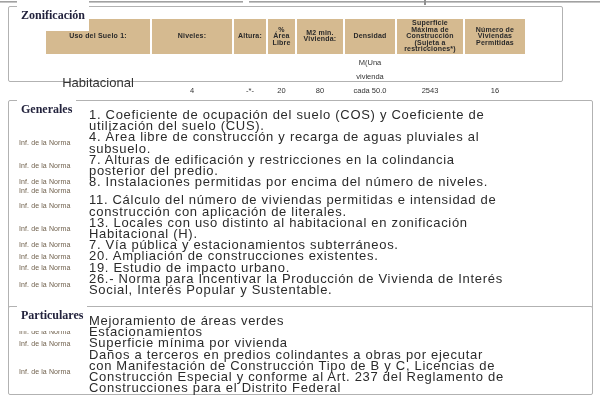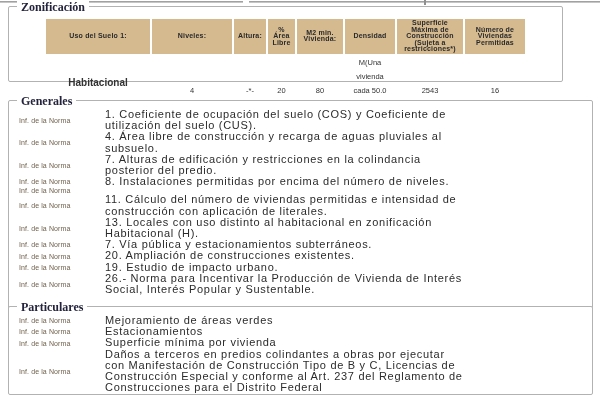--- a/index.html
+++ b/index.html
@@ -7,45 +7,45 @@
   .page { position:relative; width:600px; height:400px; background:#fff; overflow:hidden; }
 
   
   .top-rule { position:absolute; top:1px; height:2px; background:linear-gradient(#8f8f8f,#d8d8d8); }
   .top-rule.left  { left:0;  width:243px; }
   .top-rule.right { left:249px; width:351px; }
   .top-tick { position:absolute; left:424px; top:0; width:2px; height:5px; background:#8f8f8f; }
 
   
   .fieldset { position:absolute; border:1px solid #b2b2b2; border-radius:2px; background:#fff; box-sizing:border-box; }
-  .legend { position:absolute; top:-7px; left:8px; background:#fff; padding:0 4px;
+  .legend { position:absolute; top:-7px; left:8px; background:#fff; padding:8px 4px;
             font-family:"Liberation Serif", serif; font-weight:bold; font-size:12px; color:#23233d; white-space:nowrap; }
 
   .zonif       { left:8px; top:6px;   width:555px; height:76px; }
   .generales   { left:8px; top:100px; width:585px; height:240px; }
   .particulares{ left:8px; top:306px; width:585px; height:89px;  }
 
   
   table.zoning { margin:10px auto 0 auto; border-collapse:separate; border-spacing:2px; table-layout:fixed; }
   table.zoning th { background:#d5ba90; font-size:7px; font-weight:bold; line-height:6.6px; letter-spacing:0.2px;
                     color:#2a2a2a; text-align:center; vertical-align:middle; white-space:pre-line;
                     height:28px; padding:1px 2px; }
   table.zoning td { font-size:7.5px; line-height:14px; text-align:center; vertical-align:middle; color:#333;
                     white-space:pre-line; height:33px; padding:0 1px; }
-  .use-name { font-weight:bold; font-size:10px; color:#333; }
+  .use-name { font-weight:normal; font-size:13px; color:#333; }
   .use-link { display:inline-block; font-size:7px; color:#9b8a5e; text-decoration:underline; cursor:pointer; margin-top:1px; }
 
   .normas-heading { position:absolute; left:5px; top:93px; margin:15px; font-size:14px; font-weight:bold;
                     letter-spacing:0.8px; color:#121212; }
 
   
   .norm-rows { padding:8px 6px 3px 10px; display:flex; flex-direction:column; }
   .norm-row  { display:flex; align-items:center; }
   .norm-link { flex:0 0 62px; font-size:7px; color:#6f604c; letter-spacing:0.1px; cursor:pointer; text-decoration:none; }
-  .norm-text { margin-left:24px; font-size:11px; line-height:11.2px; letter-spacing:0.7px; color:#2b2b2b; white-space:pre-line; }
+  .norm-text { margin-left:8px; font-size:13px; line-height:11.2px; letter-spacing:0.7px; color:#2b2b2b; white-space:pre-line; }
 </style>
 </head>
 <body>
 
 <div class="page">
 
   <div class="top-rule left"></div>
   <div class="top-rule right"></div>
   <div class="top-tick"></div>
 

